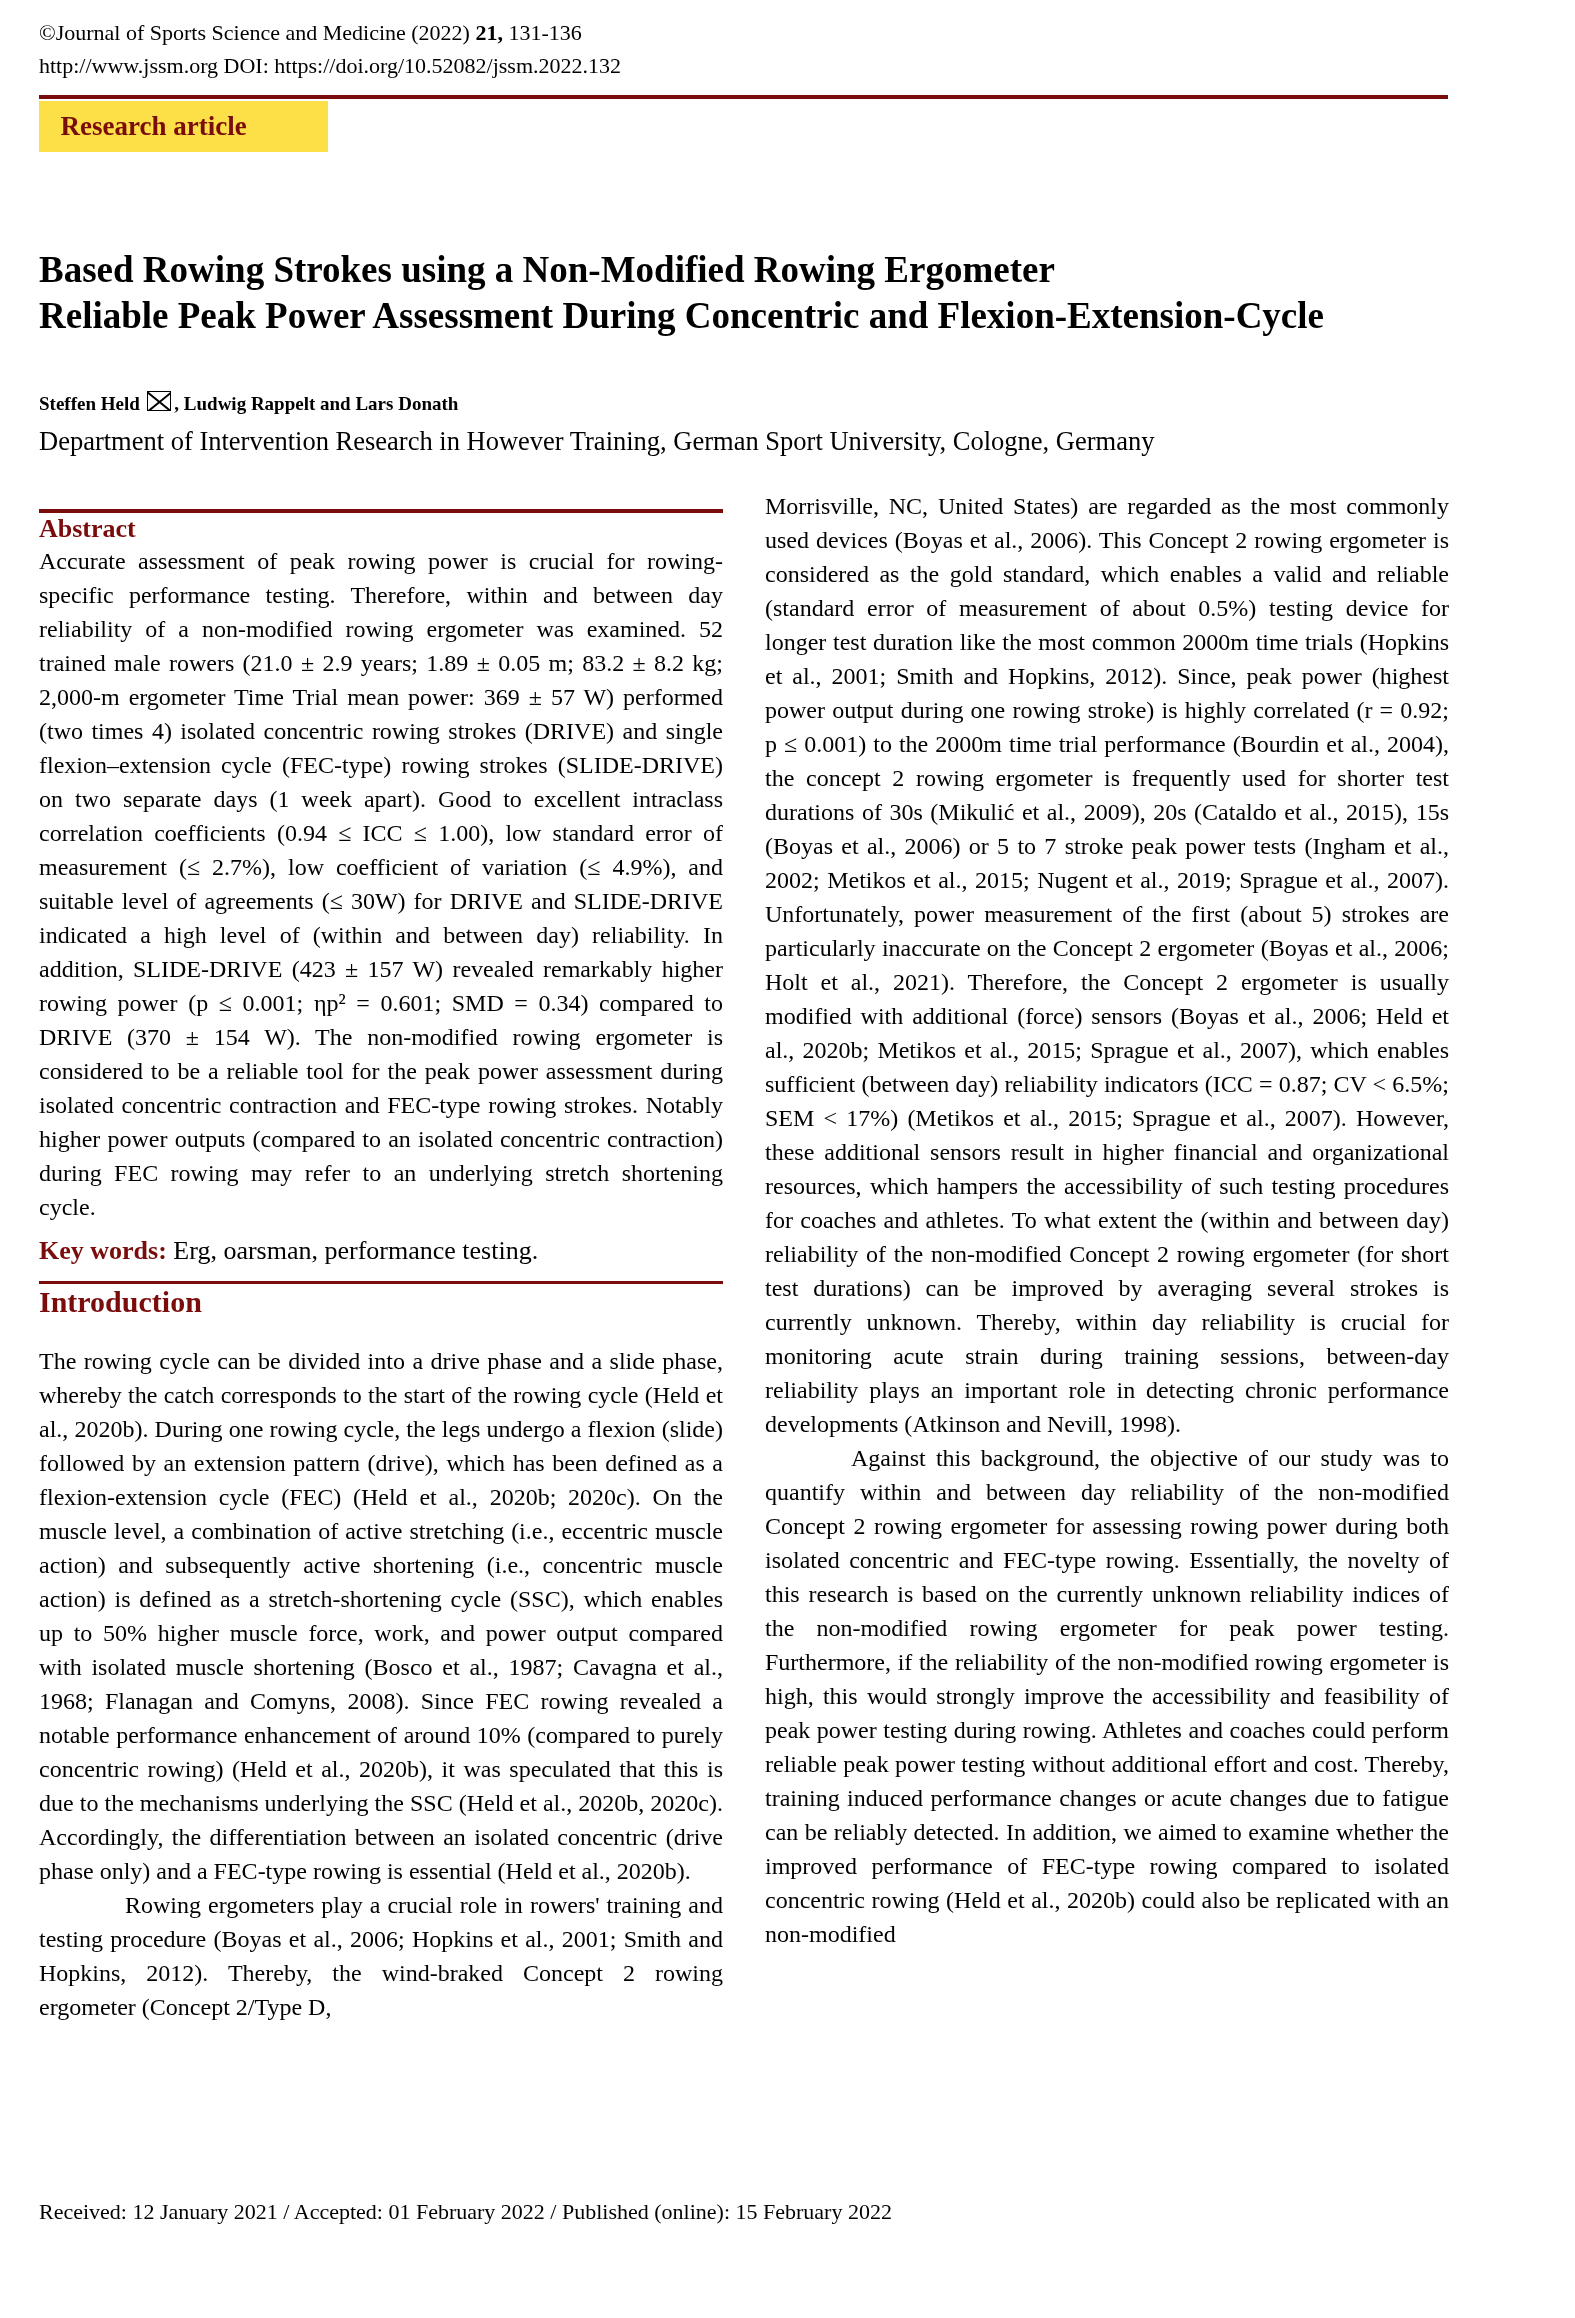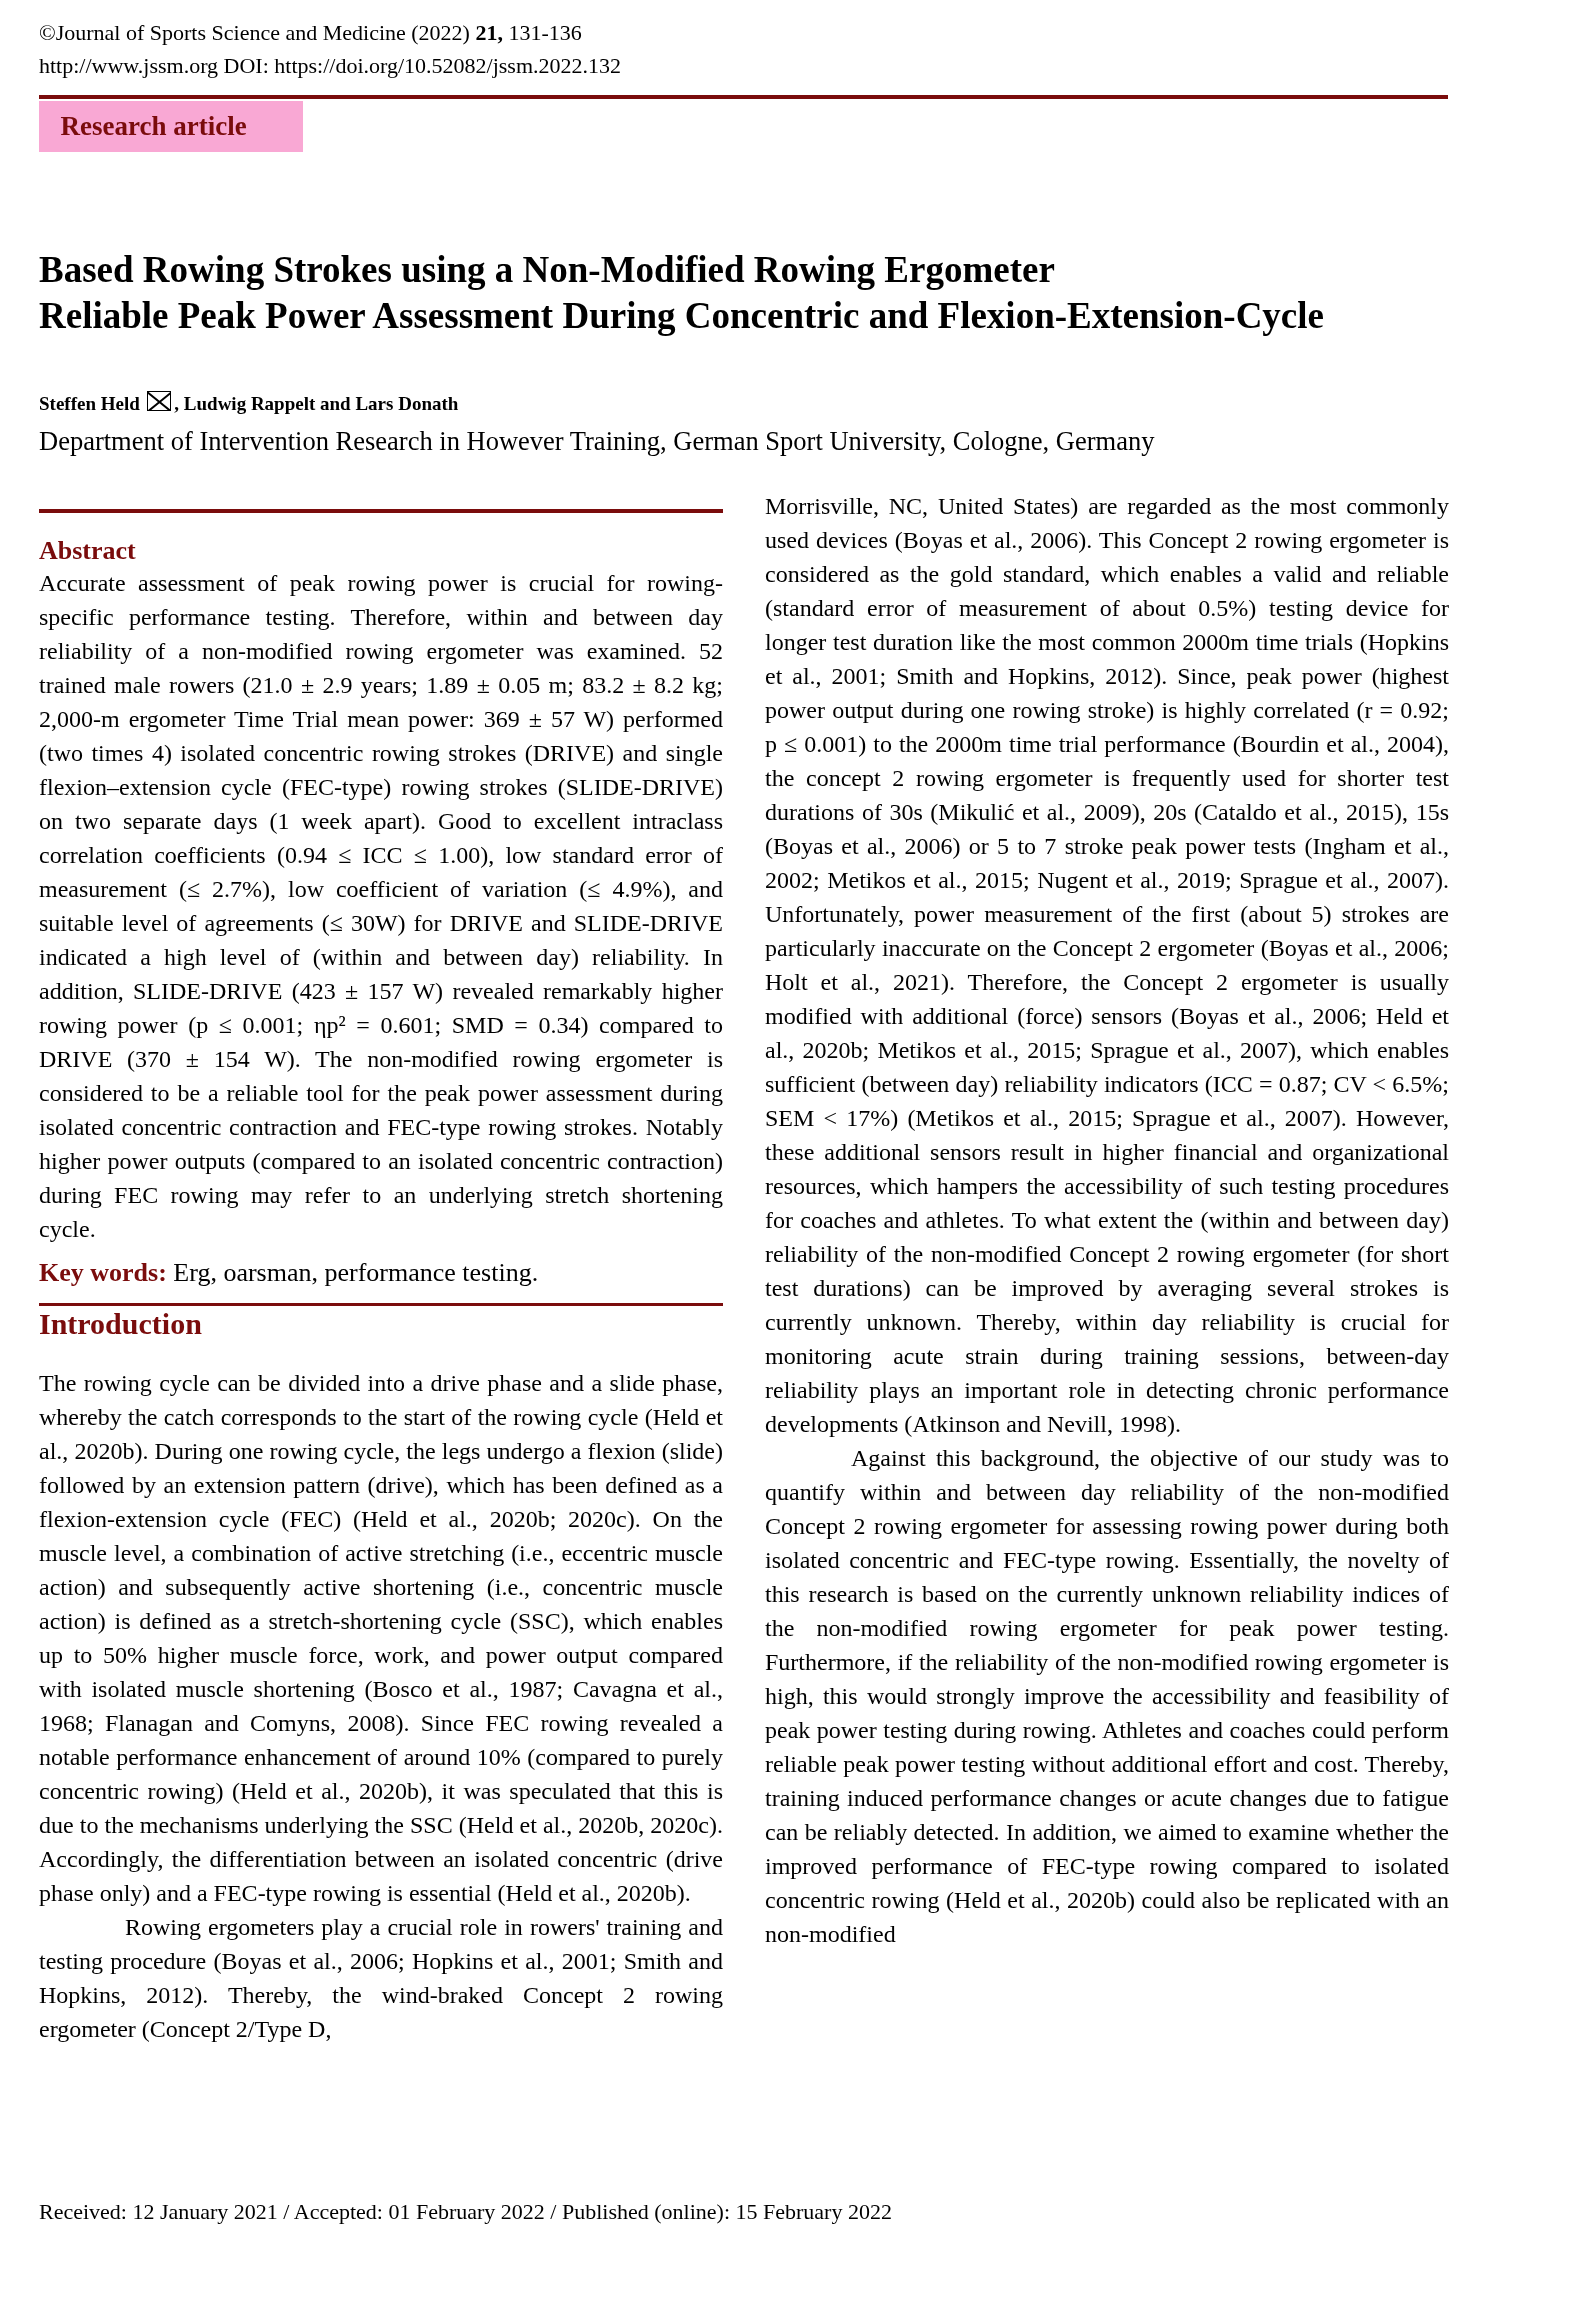--- a/index.html
+++ b/index.html
@@ -2,21 +2,21 @@
 <html style="font-size:11.4px"><head>
 <meta charset="utf-8">
 <style>
   html, body { margin: 0; padding: 0; background: #ffffff; }
   body { width: 1576px; height: 2319px; position: relative; overflow: hidden;
          font-family: "Liberation Serif", "DejaVu Serif", serif; color: #000; }
   .abs { position: absolute; }
   .hdr { left: 39px; top: 15.7px; font-size: 22px; line-height: 33px; }
   .hdr b { font-weight: bold; }
   .top-rule { left: 39px; top: 95px; width: 1409px; height: 3.6px; background: #7a0c0c; }
-  .badge { left: 39px; top: 101px; width: 264px; height: 51px; background: #f9a8d4; }
+  .badge { left: 39px; top: 101px; width: 289px; height: 51px; background: #fde047; }
   .badge span { position: absolute; left: 21.5px; top: 10px; font-size: 27px; font-weight: bold; color: #7a0c0c; }
   .title { left: 39px; top: 247px; width: 1423px; font-size: 37px; font-weight: bold; line-height: 46px; }
   .authors { left: 39px; top: 386px; font-size: 19px; font-weight: bold; line-height: 36px; }
   .mail-icon { display: inline-block; width: 24px; height: 20px; border: 1.8px solid #000; position: relative; vertical-align: -1.4px; margin: 0 2.9px; box-sizing: border-box; overflow: hidden; }
   .mail-icon:before, .mail-icon:after { content: ""; position: absolute; left: -4.3px; top: 8.6px; width: 31px; height: 1.8px; background: #000; }
   .mail-icon:before { transform: rotate(39deg); }
   .mail-icon:after { transform: rotate(-39deg); }
   .affil { left: 39px; top: 425px; font-size: 26.5px; line-height: 33px; }
   .col { width: 684px; font-size: 24px; line-height: 34px; text-align: justify; }
   .col p { margin: 0; }
@@ -49,21 +49,21 @@
 </div>
 
 <div class="abs authors">
   <span>Steffen Held</span>
   <span class="mail-icon"></span><span>, Ludwig Rappelt and Lars Donath</span>
 </div>
 <div class="abs affil">Department of Intervention Research in However Training, German Sport University, Cologne, Germany</div>
 
 <div class="abs col left" style="top:509px;">
   <div class="rule"></div>
-  <div class="sec-title abs-title" style="margin-top:22px;">Abstract</div>
+  <div class="sec-title abs-title" style="margin-top:0;">Abstract</div>
   <p>Accurate assessment of peak rowing power is crucial for rowing-specific performance testing. Therefore, within and between day reliability of a non-modified rowing ergometer was examined. 52 trained male rowers (21.0 ± 2.9 years; 1.89 ± 0.05 m; 83.2 ± 8.2 kg; 2,000-m ergometer Time Trial mean power: 369 ± 57 W) performed (two times 4) isolated concentric rowing strokes (DRIVE) and single flexion–extension cycle (FEC-type) rowing strokes (SLIDE-DRIVE) on two separate days (1 week apart). Good to excellent intraclass correlation coefficients (0.94 ≤ ICC ≤ 1.00), low standard error of measurement (≤ 2.7%), low coefficient of variation (≤ 4.9%), and suitable level of agreements (≤ 30W) for DRIVE and SLIDE-DRIVE indicated a high level of (within and between day) reliability. In addition, SLIDE-DRIVE (423 ± 157 W) revealed remarkably higher rowing power (p ≤ 0.001; ηp² = 0.601; SMD = 0.34) compared to DRIVE (370 ± 154 W). The non-modified rowing ergometer is considered to be a reliable tool for the peak power assessment during isolated concentric contraction and FEC-type rowing strokes. Notably higher power outputs (compared to an isolated concentric contraction) during FEC rowing may refer to an underlying stretch shortening cycle.</p>
   <p style="margin-top:10px;font-size:26px;"><span class="kw-label">Key words:</span><span> Erg, oarsman, performance testing.</span></p>
   <div class="rule" style="margin-top:13px;"></div>
   <div class="sec-title intro-title" style="margin-bottom:24px;">Introduction</div>
   <p>The rowing cycle can be divided into a drive phase and a slide phase, whereby the catch corresponds to the start of the rowing cycle (Held et al., 2020b). During one rowing cycle, the legs undergo a flexion (slide) followed by an extension pattern (drive), which has been defined as a flexion-extension cycle (FEC) (Held et al., 2020b; 2020c). On the muscle level, a combination of active stretching (i.e., eccentric muscle action) and subsequently active shortening (i.e., concentric muscle action) is defined as a stretch-shortening cycle (SSC), which enables up to 50% higher muscle force, work, and power output compared with isolated muscle shortening (Bosco et al., 1987; Cavagna et al., 1968; Flanagan and Comyns, 2008). Since FEC rowing revealed a notable performance enhancement of around 10% (compared to purely concentric rowing) (Held et al., 2020b), it was speculated that this is due to the mechanisms underlying the SSC (Held et al., 2020b, 2020c). Accordingly, the differentiation between an isolated concentric (drive phase only) and a FEC-type rowing is essential (Held et al., 2020b).</p>
   <p class="indent">Rowing ergometers play a crucial role in rowers' training and testing procedure (Boyas et al., 2006; Hopkins et al., 2001; Smith and Hopkins, 2012). Thereby, the wind-braked Concept 2 rowing ergometer (Concept 2/Type D,</p>
 </div>
 
 <div class="abs col right">
   <p>Morrisville, NC, United States) are regarded as the most commonly used devices (Boyas et al., 2006). This Concept 2 rowing ergometer is considered as the gold standard, which enables a valid and reliable (standard error of measurement of about 0.5%) testing device for longer test duration like the most common 2000m time trials (Hopkins et al., 2001; Smith and Hopkins, 2012). Since, peak power (highest power output during one rowing stroke) is highly correlated (r = 0.92; p ≤ 0.001) to the 2000m time trial performance (Bourdin et al., 2004), the concept 2 rowing ergometer is frequently used for shorter test durations of 30s (Mikulić et al., 2009), 20s (Cataldo et al., 2015), 15s (Boyas et al., 2006) or 5 to 7 stroke peak power tests (Ingham et al., 2002; Metikos et al., 2015; Nugent et al., 2019; Sprague et al., 2007). Unfortunately, power measurement of the first (about 5) strokes are particularly inaccurate on the Concept 2 ergometer (Boyas et al., 2006; Holt et al., 2021). Therefore, the Concept 2 ergometer is usually modified with additional (force) sensors (Boyas et al., 2006; Held et al., 2020b; Metikos et al., 2015; Sprague et al., 2007), which enables sufficient (between day) reliability indicators (ICC = 0.87; CV &lt; 6.5%; SEM &lt; 17%) (Metikos et al., 2015; Sprague et al., 2007). However, these additional sensors result in higher financial and organizational resources, which hampers the accessibility of such testing procedures for coaches and athletes. To what extent the (within and between day) reliability of the non-modified Concept 2 rowing ergometer (for short test durations) can be improved by averaging several strokes is currently unknown. Thereby, within day reliability is crucial for monitoring acute strain during training sessions, between-day reliability plays an important role in detecting chronic performance developments (Atkinson and Nevill, 1998).</p>

